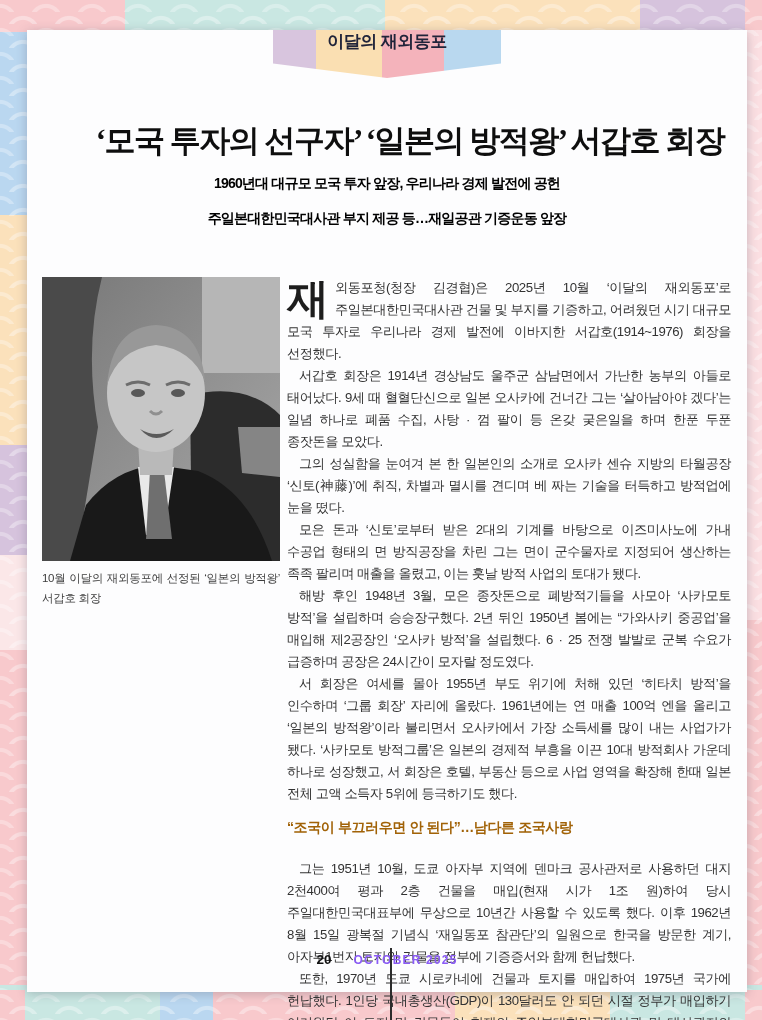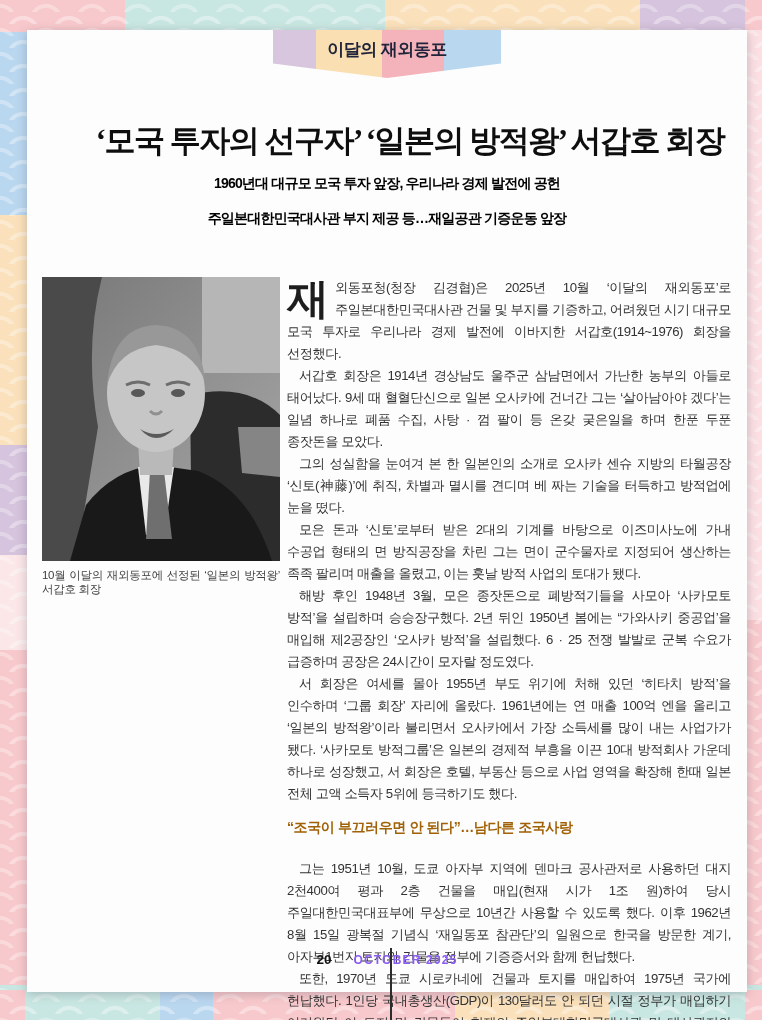--- a/index.html
+++ b/index.html
@@ -59,21 +59,21 @@
   #ribbon{
     position:absolute;left:50%;top:0;transform:translateX(-50%);
     width:228px;height:48px;z-index:2;
     clip-path:polygon(0 0,100% 0,100% 70%,50% 100%,0 70%);
     background:linear-gradient(to right,
       #d8c5de 0,#d8c5de 19%,
       #fadfb2 19%,#fadfb2 48%,
       #f4b3bb 48%,#f4b3bb 75%,
       #b9d8ef 75%,#b9d8ef 100%);
     display:flex;justify-content:center;align-items:flex-start;
-    padding-top:8px;box-sizing:border-box;
+    box-sizing:border-box;
   }
   #ribbon span{font-size:17px;font-weight:bold;color:#20243a;letter-spacing:-0.5px;}
   
   #title{
     position:absolute;top:90px;left:0;width:100%;text-align:center;
     font-family:"Liberation Serif","DejaVu Serif",serif;
     font-size:31px;font-weight:bold;color:#0e0e0e;letter-spacing:-1.5px;
     white-space:nowrap;
     padding-left:23px;
   }
@@ -81,21 +81,21 @@
     position:absolute;left:0;width:100%;text-align:center;
     font-size:14px;font-weight:bold;color:#000000;letter-spacing:-0.8px;
     white-space:nowrap;
   }
   #subtitle1{top:145px;}
   #subtitle2{top:180px;}
   
   #photo-col{position:absolute;left:15px;top:247px;width:238px;}
   #photo{width:238px;height:284px;display:block;background:#888;}
   #caption{
-    margin-top:7px;font-size:11.5px;line-height:14px;color:#3e3e3e;
+    margin-top:7px;font-size:11.5px;line-height:20px;color:#3e3e3e;
     letter-spacing:-0.3px;text-align:justify;
   }
   
   #article{
     position:absolute;left:260px;top:247px;width:444px;
     font-size:13.2px;line-height:22px;color:#333;
     text-align:justify;letter-spacing:-0.45px;word-break:keep-all;
   }
   #article p{margin:0;text-indent:12px;}
   #article p.first{text-indent:0;}

